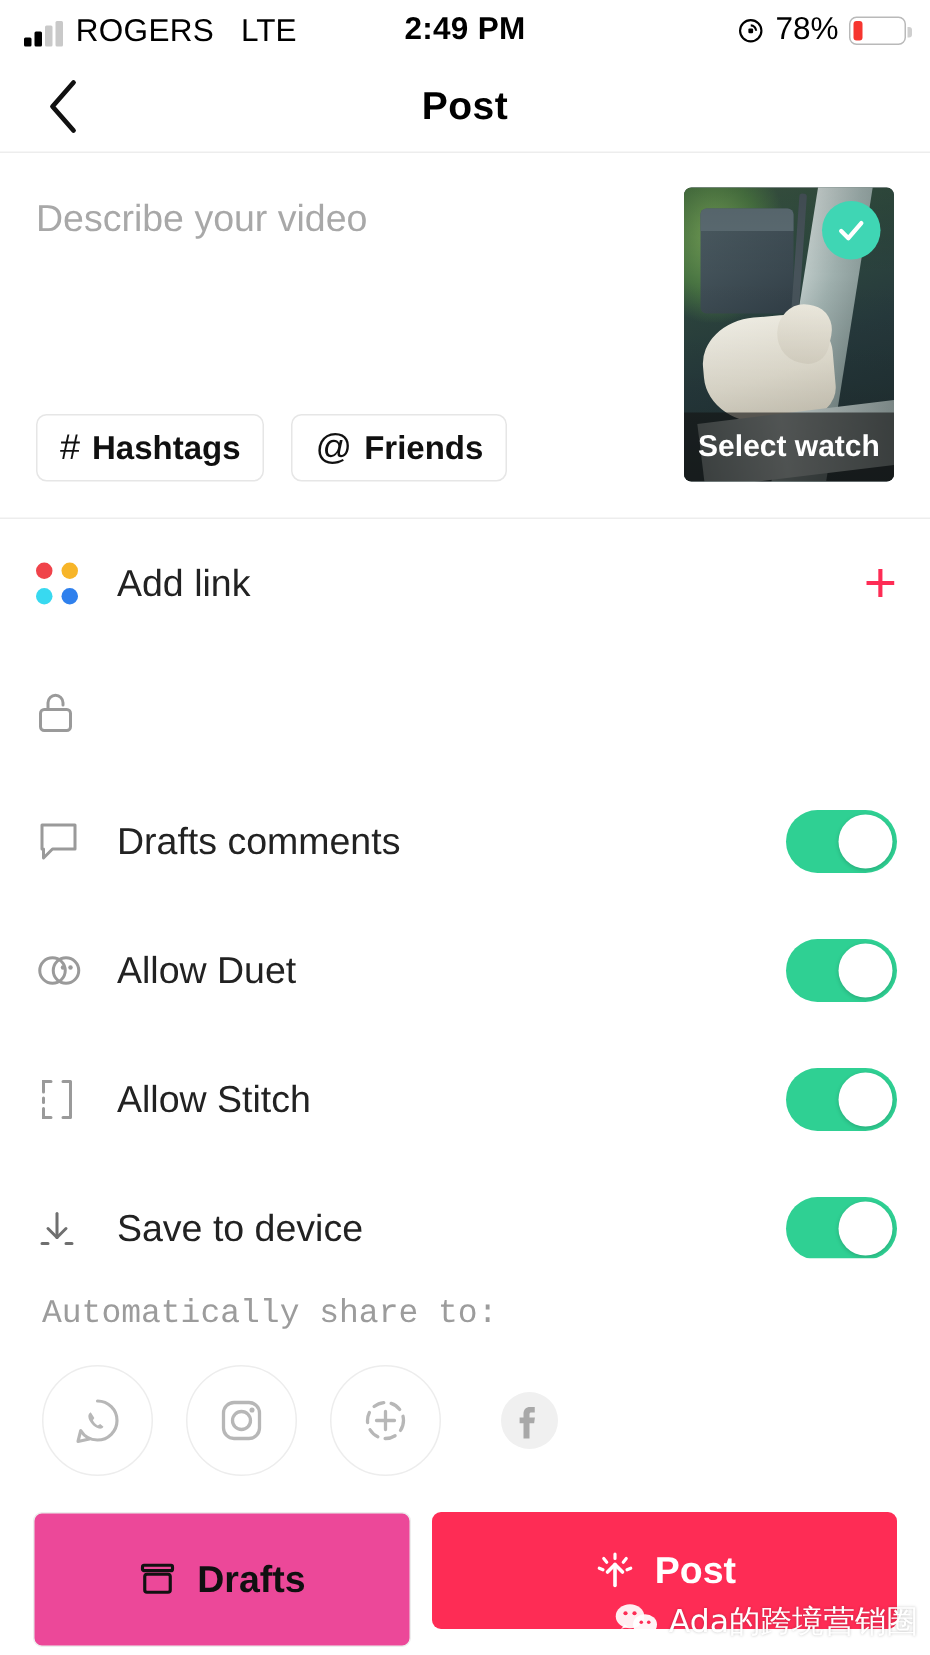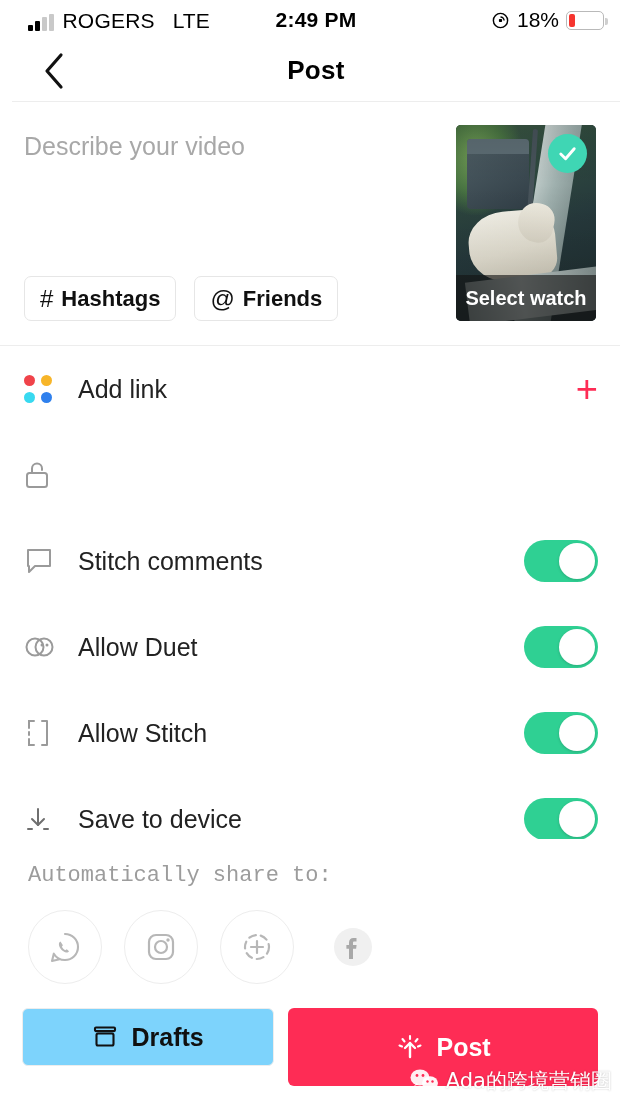--- a/index.html
+++ b/index.html
@@ -7,21 +7,20 @@
     width: 620px; height: 1103px;
     background: #fff;
     font-family: "Liberation Sans", sans-serif;
     overflow: hidden;
   }
   #phone {
     position: relative;
     width: 620px; height: 1103px;
     background: #ffffff;
     overflow: hidden;
-    padding-left: 12px;
   }
 
   
   .statusbar {
     height: 40px;
     display: flex; align-items: center;
     padding: 0 16px;
     position: relative;
   }
   .sb-left { display: flex; align-items: flex-end; gap: 9px; }
@@ -177,22 +176,22 @@
     border: 1.5px solid #ededed; background: #fff;
     display: flex; align-items: center; justify-content: center;
     cursor: pointer;
   }
   .share-ic.plain { border-color: transparent; }
 
   .actions {
     display: flex; gap: 14px; padding: 24px 22px 0 22px;
   }
   .draft-btn {
-    flex: 1.05; height: 58px; border: 1.5px solid #ededed; border-radius: 6px;
-    background: #7dd3fc; cursor: pointer;
+    flex: 1.05; height: 90px; border: 1.5px solid #ededed; border-radius: 6px;
+    background: #ec4899; cursor: pointer;
     display: flex; align-items: center; justify-content: center; gap: 13px;
     font-size: 25px; font-weight: bold; color: #101010;
   }
   .post-btn {
     flex: 1.3; height: 78px; border: none; border-radius: 6px;
     background: #fe2c55; cursor: pointer;
     display: flex; align-items: center; justify-content: center; gap: 13px;
     font-size: 25px; font-weight: bold; color: #fff;
   }
 
@@ -226,21 +225,21 @@
       <span class="carrier">ROGERS</span>
       <span class="netw">LTE</span>
     </div>
     <div class="sb-center">2:49 PM</div>
     <div class="sb-right">
       <svg class="rot-lock" viewBox="0 0 24 24">
         <circle cx="12" cy="12" r="9" fill="none" stroke="#000" stroke-width="1.8"></circle>
         <path d="M12 7.5a4.5 4.5 0 0 1 4.5 4.5" fill="none" stroke="#000" stroke-width="1.8"></path>
         <rect x="10" y="10" width="4" height="4" rx="1" fill="#000"></rect>
       </svg>
-      <span class="batt-pct">18%</span>
+      <span class="batt-pct">78%</span>
       <span class="battery">
           <span class="fill"></span>
         </span>
     </div>
   </div>
 
   <div class="navbar">
     <button class="back-btn">
       <svg width="22" height="38" viewBox="0 0 22 38">
         <path d="M18 3 L4 19 L18 35" fill="none" stroke="#111" stroke-width="3.2" stroke-linecap="round" stroke-linejoin="round"></path>
@@ -311,21 +310,21 @@
         </svg>
       </span>
     </div>
 
     <div class="row">
       <span class="ico">
         <svg width="30" height="30" viewBox="0 0 30 30">
           <path d="M4 4 H26 V20 H11 L5 26 V20 H4 Z" fill="none" stroke="#9a9a9a" stroke-width="2" stroke-linejoin="round"></path>
         </svg>
       </span>
-      <span class="label">Stitch comments</span>
+      <span class="label">Drafts comments</span>
       <span class="right">
         <span class="toggle">
           <span class="knob"></span>
         </span>
       </span>
     </div>
 
     <div class="row">
       <span class="ico">
         <svg width="32" height="26" viewBox="0 0 32 26">

